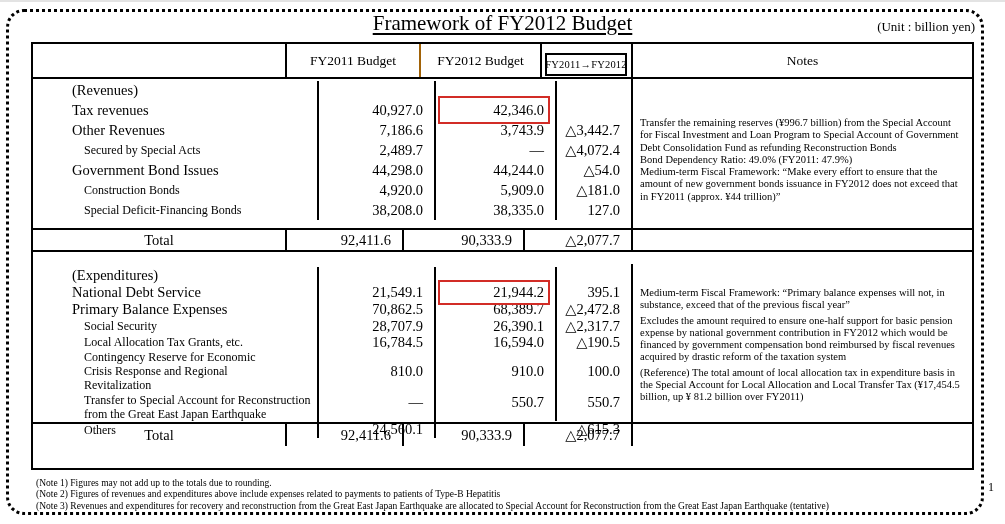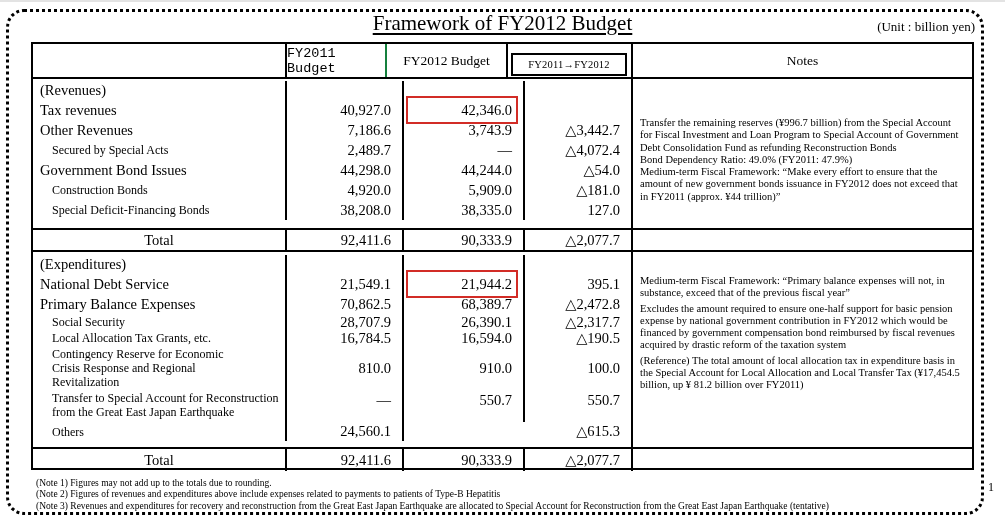--- a/index.html
+++ b/index.html
@@ -25,48 +25,48 @@
   .pagenum { position: absolute; left: 988px; top: 480px; font-size: 12px; }
 
   .tbl {
     position: absolute; left: 31px; top: 42px; width: 943px; height: 428px;
     border: 2px solid #000; background: #fff;
   }
   .band { display: flex; width: 100%; }
   .band-head   { height: 35px; border-bottom: 2px solid #000; }
   .band-rev    { height: 149px; }
   .band-total  { height: 24px; border-top: 2px solid #000; border-bottom: 2px solid #000; }
-  .band-exp    { height: 195px; }
+  .band-exp    { height: 158px; margin-top: 12px; }
   .band-total2 { height: 24px; border-top: 2px solid #000; }
 
   .lc { width: 598px; display: flex; flex-direction: column; }
   .notes-c { width: 341px; border-left: 2px solid #000; }
   .band-rev  .lc { padding-top: 2px; }
   .band-exp  .lc { padding-top: 3px; }
 
-  .r { display: flex; align-items: center; height: 20px; }
+  .r { display: flex; align-items: center; height: 20px; padding-left: 32px; }
   .c1 { width: 254px; border-right: 2px solid #000; height: 100%; display: flex; align-items: center; padding-left: 7px; font-size: 14.5px; }
   .c2 { width: 117px; border-right: 2px solid #000; }
   .c3 { width: 121px; border-right: 2px solid #000; position: relative; }
   .c4 { flex: 1; }
   .num { height: 100%; display: flex; align-items: center; justify-content: flex-end; padding-right: 11px; font-size: 14.5px; }
   .r.sub .c1 { padding-left: 19px; font-size: 12px; line-height: 14px; }
   .r.h16 { height: 16px; }
   .r.h19 { height: 19px; }
   .r.h44 { height: 44px; }
   .r.h32 { height: 32px; align-items: flex-start; }
   .r.h32 .c1 { align-items: flex-start; padding-top: 1px; }
   .r.h32 .num { align-items: flex-start; padding-top: 2px; }
   .r.section { height: 19px; }
   .r .wrapnarrow { display: inline-block; max-width: 192px; }
 
   .hr { display: flex; height: 100%; }
   .hcell { display: flex; align-items: center; justify-content: center; font-size: 13.5px; height: 100%; }
   .hc1 { width: 254px; border-right: 2px solid #000; }
-  .hc2 { width: 100px; border-right: 2px solid #15803d; font-family: Liberation Mono, monospace; }
+  .hc2 { width: 134px; border-right: 2px solid #a16207; }
   .hc3 { width: 121px; border-right: 2px solid #000; }
   .hc4 { flex: 1; position: relative; }
   .change-box {
     position: absolute; left: 3px; right: 4px; top: 9px; bottom: 1px;
     border: 2px solid #000; display: flex; align-items: center; justify-content: center;
     font-size: 10.5px; letter-spacing: 0.2px;
   }
   .notes-head { display: flex; align-items: center; justify-content: center; font-size: 13.5px; }
 
   .redbox {

